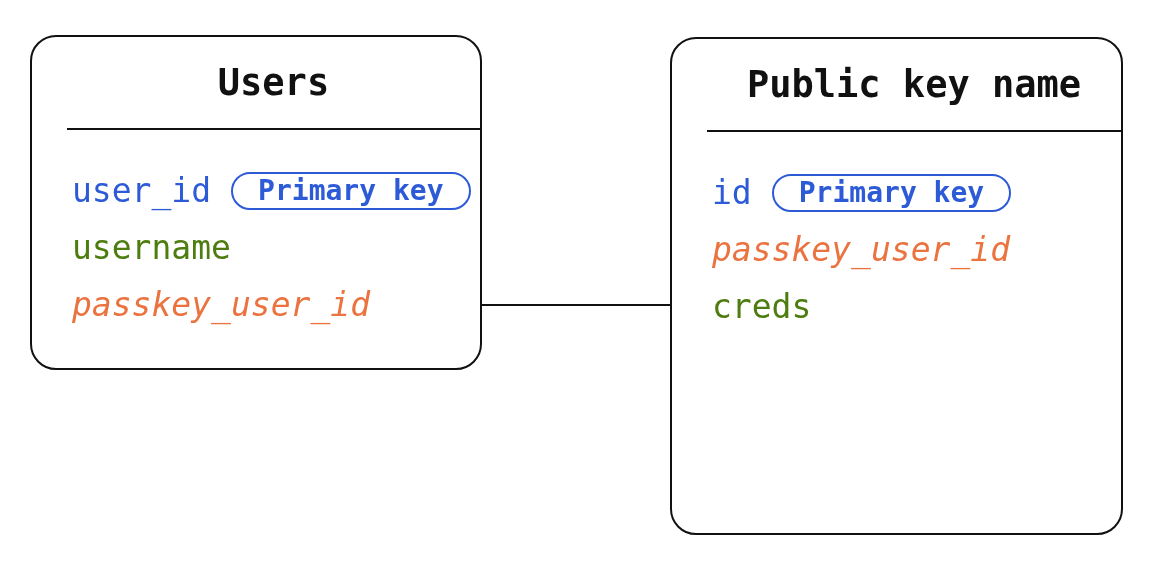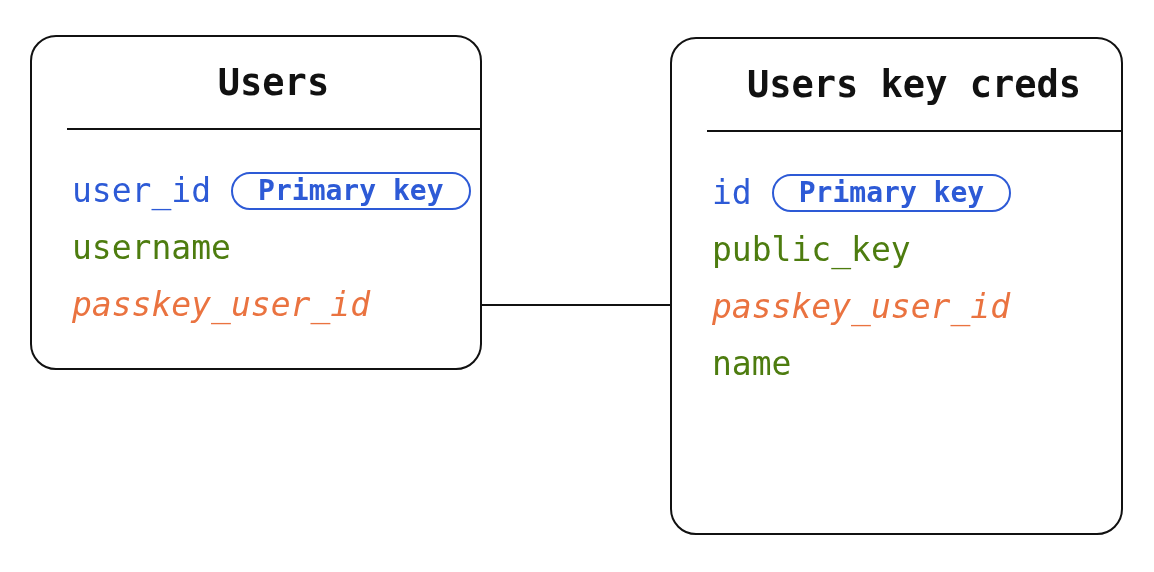--- a/index.html
+++ b/index.html
@@ -101,31 +101,28 @@
       </div>
       <div class="field-row">
         <span class="f-orange">passkey_user_id</span>
       </div>
     </div>
   </div>
 
   <div class="connector"></div>
 
   <div class="er-table er-table--pubkey">
-    <div class="er-table__header">Users key creds</div>
+    <div class="er-table__header">Public key name</div>
     <div class="er-table__fields">
       <div class="field-row">
         <span class="f-blue">id</span>
         <span class="pk-badge">Primary key</span>
       </div>
       <div class="field-row">
-        <span class="f-black">public_key</span>
-      </div>
-      <div class="field-row">
         <span class="f-orange">passkey_user_id</span>
       </div>
       <div class="field-row">
-        <span class="f-black">name</span>
+        <span class="f-black">creds</span>
       </div>
     </div>
   </div>
 
 </div>
 
 </body></html>

